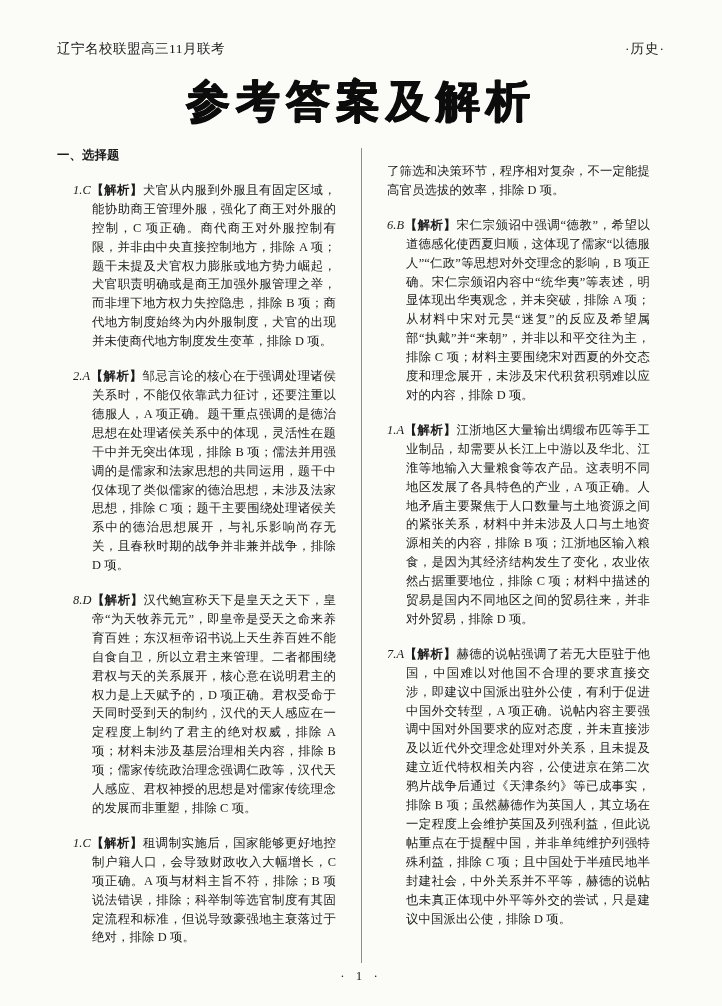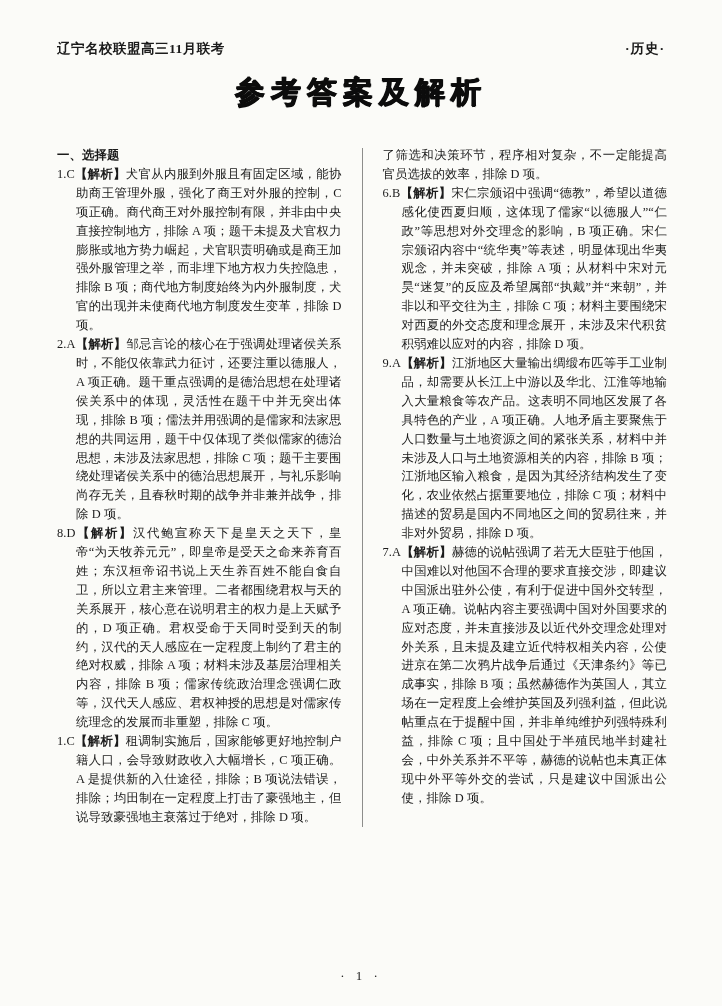--- a/index.html
+++ b/index.html
@@ -17,69 +17,68 @@
     overflow: hidden;
   }
   .header {
     position: absolute;
     top: 40px; left: 57px; right: 57px;
     display: flex;
     justify-content: space-between;
     align-items: baseline;
     font-size: 13.5px;
   }
-  .header-left { font-weight: 700; letter-spacing: 0.5px; }
-  .header-right { font-weight: 700; letter-spacing: 1px; }
+  .header-left { font-weight: 400; letter-spacing: 0.5px; }
+  .header-right { font-weight: 400; letter-spacing: 1px; }
   .doc-title {
     position: absolute;
     top: 72px; left: 0; width: 100%;
     margin: 0;
     text-align: center;
     font-family: "Liberation Sans", "DejaVu Sans", sans-serif;
-    font-size: 30px;
+    font-size: 44px;
     font-weight: 900;
     letter-spacing: 6px;
     color: #0c0c0c;
     text-shadow: 0.8px 0 0 #0c0c0c, -0.8px 0 0 #0c0c0c, 0 0.5px 0 #0c0c0c;
   }
   .columns {
     position: absolute;
     top: 146px; left: 57px;
     display: flex;
     width: 610px;
-    gap: 11px;
   }
   .col {
     width: 295px;
     font-size: 12.4px;
     line-height: 18.9px;
     text-align: justify;
     letter-spacing: 0.1px;
   }
   .divider {
     width: 1px;
     background: #8d8d8b;
     margin: 2px 9px 0 9px;
     align-self: stretch;
   }
   p.section-heading {
     margin: 0;
     font-weight: 700;
   }
   p.item {
-    margin: 0;
+    margin: 16px;
     text-indent: -19px;
     padding-left: 19px;
   }
   p.item.cont {
     text-indent: 0;
     padding-left: 0;
   }
   .marker { font-weight: 700; }
-  .num { font-weight: 400; }
+  .num { font-weight: 400; font-style: italic; }
   .footer {
     position: absolute;
     bottom: 22px; left: 0; width: 100%;
     text-align: center;
     font-size: 13px;
     letter-spacing: 4px;
     color: #222;
   }
 </style>
 </head>
@@ -93,26 +92,26 @@
   </div>
 
   <h1 class="doc-title">参考答案及解析</h1>
 
   <div class="columns">
     <div class="col col-left" id="col-left">
         <p class="section-heading">一、选择题</p>
         <p class="item"><span class="num">1.C</span><span class="marker">【解析】</span><span class="body">犬官从内服到外服且有固定区域，能协助商王管理外服，强化了商王对外服的控制，C 项正确。商代商王对外服控制有限，并非由中央直接控制地方，排除 A 项；题干未提及犬官权力膨胀或地方势力崛起，犬官职责明确或是商王加强外服管理之举，而非埋下地方权力失控隐患，排除 B 项；商代地方制度始终为内外服制度，犬官的出现并未使商代地方制度发生变革，排除 D 项。</span></p>
         <p class="item"><span class="num">2.A</span><span class="marker">【解析】</span><span class="body">邹忌言论的核心在于强调处理诸侯关系时，不能仅依靠武力征讨，还要注重以德服人，A 项正确。题干重点强调的是德治思想在处理诸侯关系中的体现，灵活性在题干中并无突出体现，排除 B 项；儒法并用强调的是儒家和法家思想的共同运用，题干中仅体现了类似儒家的德治思想，未涉及法家思想，排除 C 项；题干主要围绕处理诸侯关系中的德治思想展开，与礼乐影响尚存无关，且春秋时期的战争并非兼并战争，排除 D 项。</span></p>
         <p class="item"><span class="num">8.D</span><span class="marker">【解析】</span><span class="body">汉代鲍宣称天下是皇天之天下，皇帝“为天牧养元元”，即皇帝是受天之命来养育百姓；东汉桓帝诏书说上天生养百姓不能自食自卫，所以立君主来管理。二者都围绕君权与天的关系展开，核心意在说明君主的权力是上天赋予的，D 项正确。君权受命于天同时受到天的制约，汉代的天人感应在一定程度上制约了君主的绝对权威，排除 A 项；材料未涉及基层治理相关内容，排除 B 项；儒家传统政治理念强调仁政等，汉代天人感应、君权神授的思想是对儒家传统理念的发展而非重塑，排除 C 项。</span></p>
-        <p class="item"><span class="num">1.C</span><span class="marker">【解析】</span><span class="body">租调制实施后，国家能够更好地控制户籍人口，会导致财政收入大幅增长，C 项正确。A 是提供新的入仕途径，排除；B 项说法错误，排除；均田制在一定程度上打击了豪强地主，但说导致豪强地主衰落过于绝对，排除 D 项。</span></p>
+        <p class="item"><span class="num">1.C</span><span class="marker">【解析】</span><span class="body">租调制实施后，国家能够更好地控制户籍人口，会导致财政收入大幅增长，C 项正确。A 项与材料主旨不符，排除；B 项说法错误，排除；科举制等选官制度有其固定流程和标准，但说导致豪强地主衰落过于绝对，排除 D 项。</span></p>
       </div>
     <div class="divider"></div>
     <div class="col col-right" id="col-right">
         <p class="item cont">了筛选和决策环节，程序相对复杂，不一定能提高官员选拔的效率，排除 D 项。</p>
         <p class="item"><span class="num">6.B</span><span class="marker">【解析】</span><span class="body">宋仁宗颁诏中强调“德教”，希望以道德感化使西夏归顺，这体现了儒家“以德服人”“仁政”等思想对外交理念的影响，B 项正确。宋仁宗颁诏内容中“统华夷”等表述，明显体现出华夷观念，并未突破，排除 A 项；从材料中宋对元昊“迷复”的反应及希望属部“执戴”并“来朝”，并非以和平交往为主，排除 C 项；材料主要围绕宋对西夏的外交态度和理念展开，未涉及宋代积贫积弱难以应对的内容，排除 D 项。</span></p>
-        <p class="item"><span class="num">9.A</span><span class="marker">【解析】</span><span class="body">江浙地区大量输出绸缎布匹等手工业制品，却需要从长江上中游以及华北、江淮等地输入大量粮食等农产品。这表明不同地区发展了各具特色的产业，A 项正确。人地矛盾主要聚焦于人口数量与土地资源之间的紧张关系，材料中并未涉及人口与土地资源相关的内容，排除 B 项；江浙地区输入粮食，是因为其经济结构发生了变化，农业依然占据重要地位，排除 C 项；材料中描述的贸易是国内不同地区之间的贸易往来，并非对外贸易，排除 D 项。</span></p>
+        <p class="item"><span class="num">1.A</span><span class="marker">【解析】</span><span class="body">江浙地区大量输出绸缎布匹等手工业制品，却需要从长江上中游以及华北、江淮等地输入大量粮食等农产品。这表明不同地区发展了各具特色的产业，A 项正确。人地矛盾主要聚焦于人口数量与土地资源之间的紧张关系，材料中并未涉及人口与土地资源相关的内容，排除 B 项；江浙地区输入粮食，是因为其经济结构发生了变化，农业依然占据重要地位，排除 C 项；材料中描述的贸易是国内不同地区之间的贸易往来，并非对外贸易，排除 D 项。</span></p>
         <p class="item"><span class="num">7.A</span><span class="marker">【解析】</span><span class="body">赫德的说帖强调了若无大臣驻于他国，中国难以对他国不合理的要求直接交涉，即建议中国派出驻外公使，有利于促进中国外交转型，A 项正确。说帖内容主要强调中国对外国要求的应对态度，并未直接涉及以近代外交理念处理对外关系，且未提及建立近代特权相关内容，公使进京在第二次鸦片战争后通过《天津条约》等已成事实，排除 B 项；虽然赫德作为英国人，其立场在一定程度上会维护英国及列强利益，但此说帖重点在于提醒中国，并非单纯维护列强特殊利益，排除 C 项；且中国处于半殖民地半封建社会，中外关系并不平等，赫德的说帖也未真正体现中外平等外交的尝试，只是建议中国派出公使，排除 D 项。</span></p>
       </div>
   </div>
 
   <div class="footer">· 1 ·</div>
 
 </div>
 
 </body></html>

